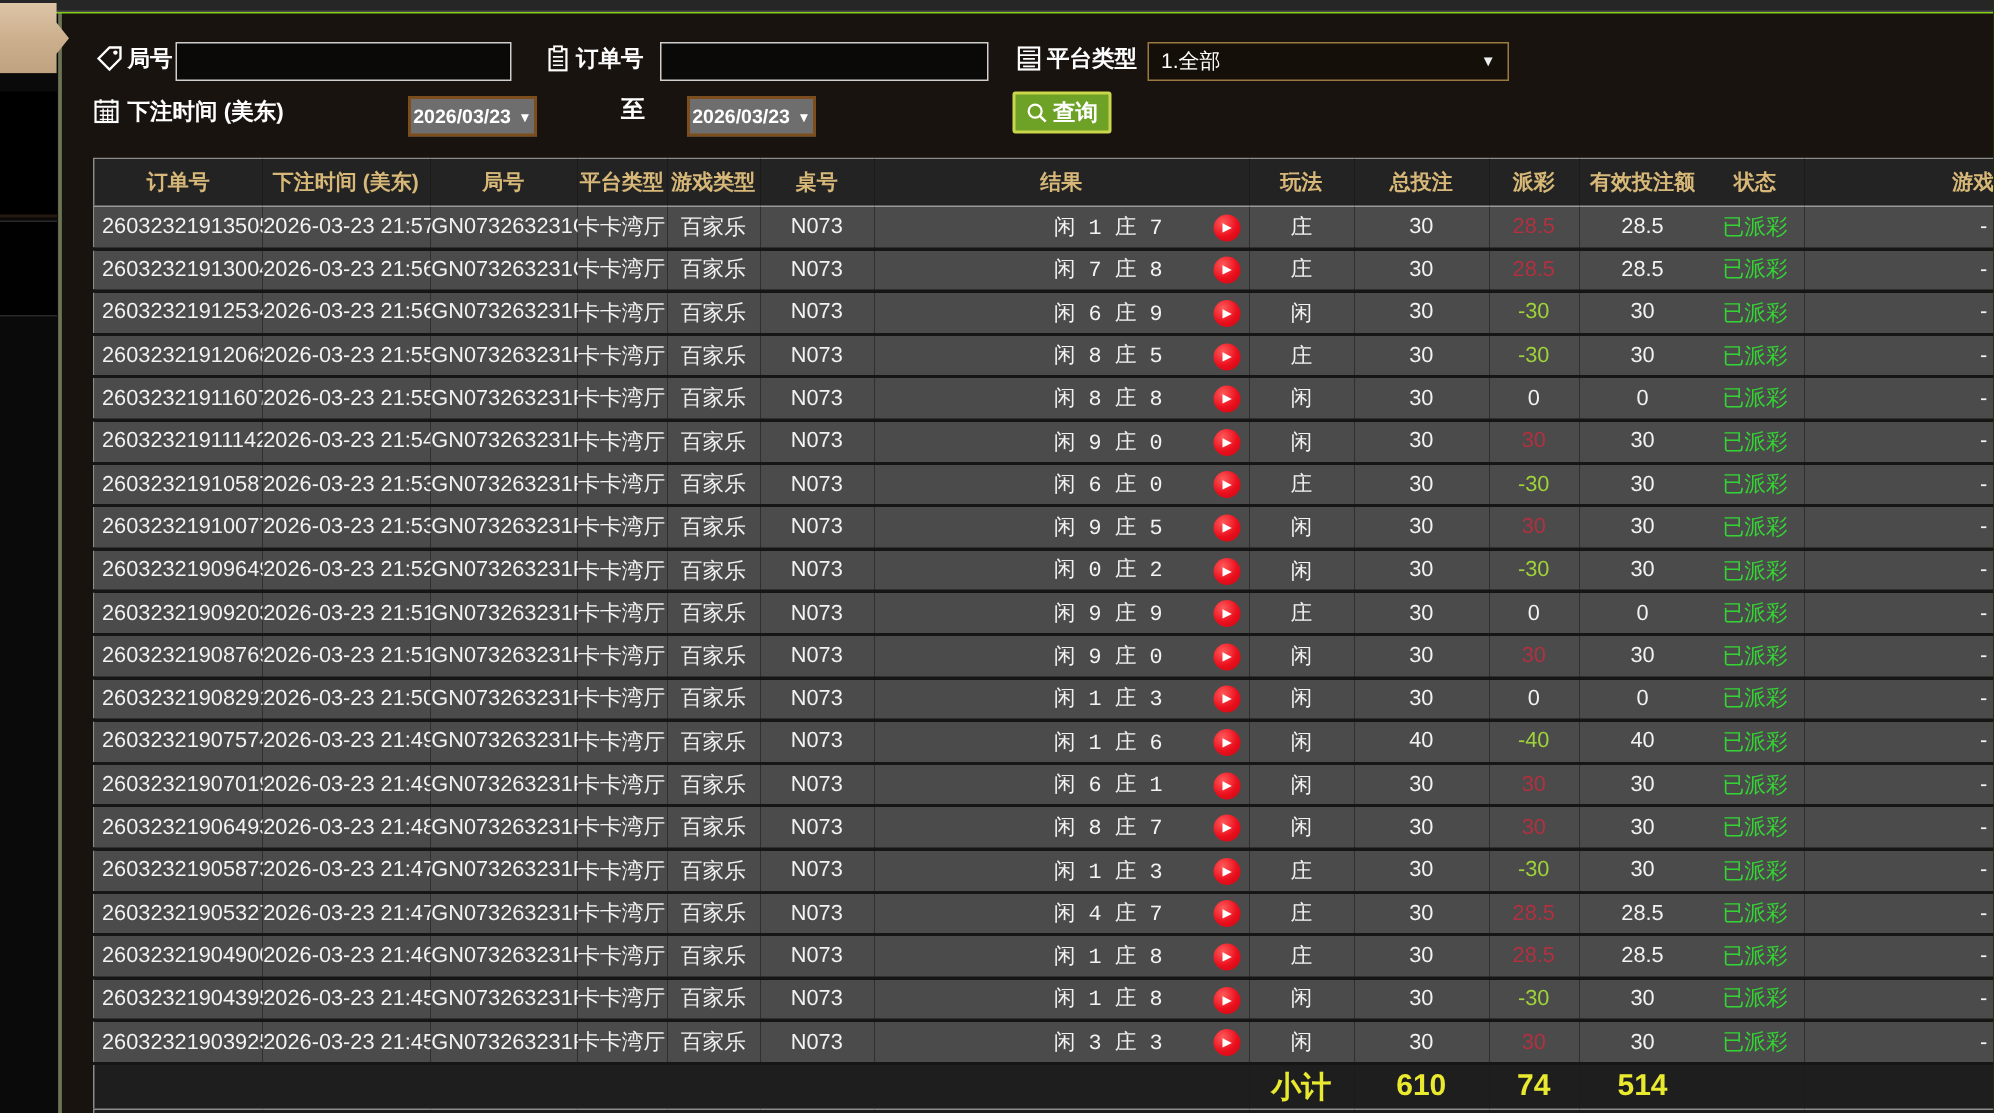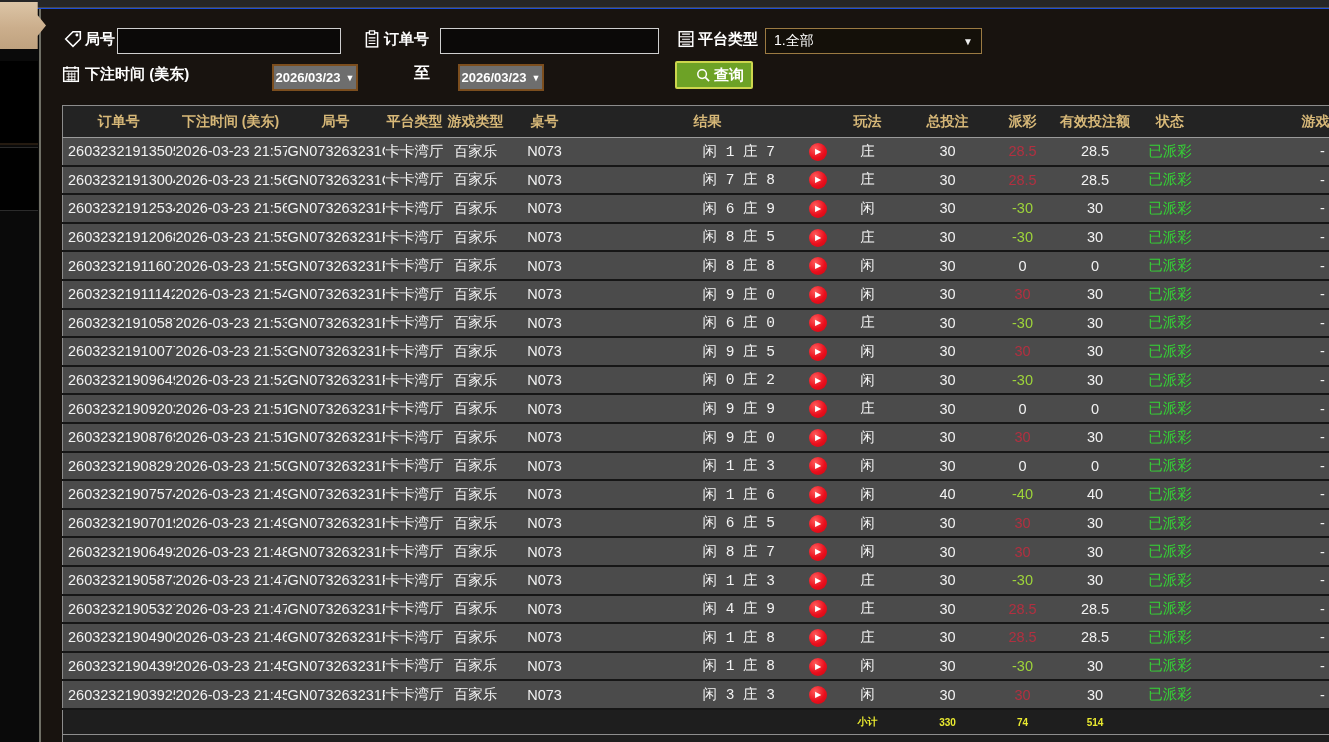--- a/index.html
+++ b/index.html
@@ -1,17 +1,17 @@
 <!DOCTYPE html>
 <html><head>
 <meta charset="utf-8">
 <style>
   html,body{margin:0;padding:0;background:#000;}
   body{width:1329px;height:742px;overflow:hidden;font-family:"Liberation Sans","DejaVu Sans",sans-serif;}
-  .app{position:relative;width:1329px;height:742px;background:#1d4ed8;overflow:hidden;}
+  .app{position:relative;width:1329px;height:742px;background:#84cc16;overflow:hidden;}
 
   
   .top-strip{position:absolute;left:0;top:0;width:100%;height:8px;background:#262626;border-bottom:1px solid #4a4a4a;box-sizing:border-box;}
 
   
   .left-rail{position:absolute;left:0;top:9px;width:39px;bottom:0;background:#0a0a0a;}
   .rail-tab{position:absolute;left:0;top:2px;width:46px;height:47px;z-index:5;
     background:linear-gradient(180deg,#dcc5a6 0%,#cbae8c 55%,#bfa27f 100%);
     clip-path:polygon(0 0,82% 0,82% 28%,100% 50%,82% 72%,82% 100%,0 100%);}
   .rail-block1{position:absolute;left:0;top:52px;width:38px;height:82px;background:#000;border-bottom:2px solid #241a10;}
@@ -24,42 +24,42 @@
   
   .filter-bar{position:relative;height:96px;}
   .flabel{position:absolute;color:#fff;font-weight:bold;font-size:15px;white-space:nowrap;}
   .ficon{position:absolute;width:18px;height:18px;}
   .ficon svg{width:18px;height:18px;display:block;}
   .tinput{position:absolute;height:26px;background:#0b0908;border:1px solid #cfcfcf;box-sizing:border-box;color:#fff;font-size:14px;padding:0 4px;outline:none;}
   .pselect{position:absolute;height:26px;box-sizing:border-box;border:1px solid #9b7a42;background:#141009;color:#fff;font-size:14px;display:flex;align-items:center;padding:0 8px;cursor:pointer;}
   .pselect .arrow{margin-left:auto;font-size:10px;color:#eee;}
   .dselect{position:absolute;height:27px;box-sizing:border-box;border:2px solid #7c4e1e;background:#6e6e6e;color:#fff;font-weight:bold;font-size:13px;display:flex;align-items:center;justify-content:center;gap:5px;cursor:pointer;}
   .dselect .arrow{font-size:9px;}
-  .query-btn{position:absolute;height:28px;box-sizing:border-box;border:2px solid #ccd64d;border-radius:2px;background:#6da226;color:#fff;font-weight:bold;font-size:15px;display:flex;align-items:center;padding:0 7px 0 19px;gap:3px;cursor:pointer;font-family:inherit;}
+  .query-btn{position:absolute;height:28px;box-sizing:border-box;border:2px solid #ccd64d;border-radius:2px;background:#6da226;color:#fff;font-weight:bold;font-size:15px;display:flex;align-items:center;padding:0 7px 0 7px;gap:3px;cursor:pointer;font-family:inherit;}
   .query-btn svg{width:15px;height:15px;}
 
   
   .table-wrap{position:absolute;left:21px;top:96px;right:0;bottom:0;overflow:hidden;}
   table{border-collapse:collapse;table-layout:fixed;width:1380px;border-left:1px solid #8c8c8c;}
   thead th{height:29px;background:#232323;color:#d7b878;font-size:14px;font-weight:bold;
     border-top:1px solid #8c8c8c;border-bottom:1px solid #9a9a9a;text-align:center;overflow:hidden;white-space:nowrap;}
   tbody td{height:24.6px;background:#4b4b4b;color:#f2f2f2;font-size:14.5px;text-align:center;
     border-bottom:2px solid #161616;border-top:1px solid #747474;overflow:hidden;white-space:nowrap;}
   tbody tr:first-child td{border-top:none;}
   td.order{text-align:left;padding-left:5px;}
   td.result{text-align:left;padding-left:120px;}
   .res-text{display:inline-block;min-width:58px;font-family:Liberation Mono, monospace;}
   .play-icon{display:inline-block;margin-left:34px;width:18px;height:18px;border-radius:50%;
     background:radial-gradient(circle at 35% 30%,#ff5a5a 0%,#ea0f1d 55%,#c70812 100%);
     color:#fff;font-size:8px;line-height:18px;text-align:center;vertical-align:middle;cursor:pointer;}
   .pay-pos{color:#b23040;}
   .pay-neg{color:#9ed43a;}
   .pay-zero{color:#f2f2f2;}
   td.status{color:#35d435;}
-  tfoot td{height:22.5px;background:#1e1e1e;color:#e9e930;font-weight:bold;font-size:10px;text-align:center;border-top:1px solid #8e8e8e;white-space:nowrap;}
+  tfoot td{height:22.5px;background:#1e1e1e;color:#e9e930;font-weight:bold;font-size:20px;text-align:center;border-top:1px solid #8e8e8e;white-space:nowrap;}
 </style>
 </head>
 <body>
 
 <div class="app">
   <div class="top-strip"></div>
 
   <div class="left-rail">
     <div class="rail-block1"></div>
     <div class="rail-block2"></div>
@@ -90,21 +90,21 @@
       <input class="tinput" style="left: 399px; top: 19px; width: 219px;" value="">
 
       <span class="ficon" style="left:636px;top:21px;">
         <svg viewBox="0 0 16 16">
             <rect x="2" y="1.5" width="12" height="13" fill="none" stroke="#fff" stroke-width="1.3"></rect>
             <path d="M2 6 h12 M2 10.5 h12" stroke="#fff" stroke-width="1.1"></path>
             <path d="M4.5 3.7 h7 M4.5 8.2 h7 M4.5 12.7 h7" stroke="#fff" stroke-width="1"></path>
           </svg>
       </span>
       <span class="flabel" style="left:657px;top:21px;">平台类型</span>
-      <div class="pselect" style="left:724px;top:19px;width:217px;">
+      <div class="pselect" style="left:724px;top:19px;width:241px;">
         <span>1.全部</span>
         <span class="arrow">▼</span>
       </div>
 
       <span class="ficon" style="left:21px;top:56px;">
         <svg viewBox="0 0 16 16">
             <rect x="1.5" y="2.5" width="13" height="12" fill="none" stroke="#fff" stroke-width="1.3"></rect>
             <path d="M1.5 5.5 h13" stroke="#fff" stroke-width="1.2"></path>
             <path d="M4.5 1 v2.5 M11.5 1 v2.5" stroke="#fff" stroke-width="1.3"></path>
             <path d="M4 8 h8 M4 10.5 h8 M4 13 h8 M6 6.5 v7.5 M8.7 6.5 v7.5 M11.4 6.5 v7.5" stroke="#fff" stroke-width="0.8"></path>
@@ -361,21 +361,21 @@
               <td class="status">已派彩</td>
               <td>-</td>
             </tr>
             <tr>
               <td class="order">260323219070195</td>
               <td>2026-03-23 21:49:13</td>
               <td>GN073263231FO</td>
               <td>卡卡湾厅</td>
               <td>百家乐</td>
               <td>N073</td>
-              <td class="result"><span class="res-text">闲 6 庄 5</span><span class="play-icon">▶</span></td>
+              <td class="result"><span class="res-text">闲 6 庄 1</span><span class="play-icon">▶</span></td>
               <td>闲</td>
               <td>30</td>
               <td class="pay-pos">30</td>
               <td>30</td>
               <td class="status">已派彩</td>
               <td>-</td>
             </tr>
             <tr>
               <td class="order">260323219064938</td>
               <td>2026-03-23 21:48:33</td>
@@ -406,21 +406,21 @@
               <td class="status">已派彩</td>
               <td>-</td>
             </tr>
             <tr>
               <td class="order">260323219053271</td>
               <td>2026-03-23 21:47:07</td>
               <td>GN073263231FL</td>
               <td>卡卡湾厅</td>
               <td>百家乐</td>
               <td>N073</td>
-              <td class="result"><span class="res-text">闲 4 庄 9</span><span class="play-icon">▶</span></td>
+              <td class="result"><span class="res-text">闲 4 庄 7</span><span class="play-icon">▶</span></td>
               <td>庄</td>
               <td>30</td>
               <td class="pay-pos">28.5</td>
               <td>28.5</td>
               <td class="status">已派彩</td>
               <td>-</td>
             </tr>
             <tr>
               <td class="order">260323219049000</td>
               <td>2026-03-23 21:46:29</td>
@@ -464,21 +464,21 @@
               <td class="pay-pos">30</td>
               <td>30</td>
               <td class="status">已派彩</td>
               <td>-</td>
             </tr>
           </tbody>
         <tfoot>
           <tr>
             <td colspan="7"></td>
             <td>小计</td>
-            <td>330</td>
+            <td>610</td>
             <td>74</td>
             <td>514</td>
             <td></td>
             <td></td>
           </tr>
           <tr>
             <td colspan="7"></td>
             <td>总计</td>
             <td>820</td>
             <td>41</td>

